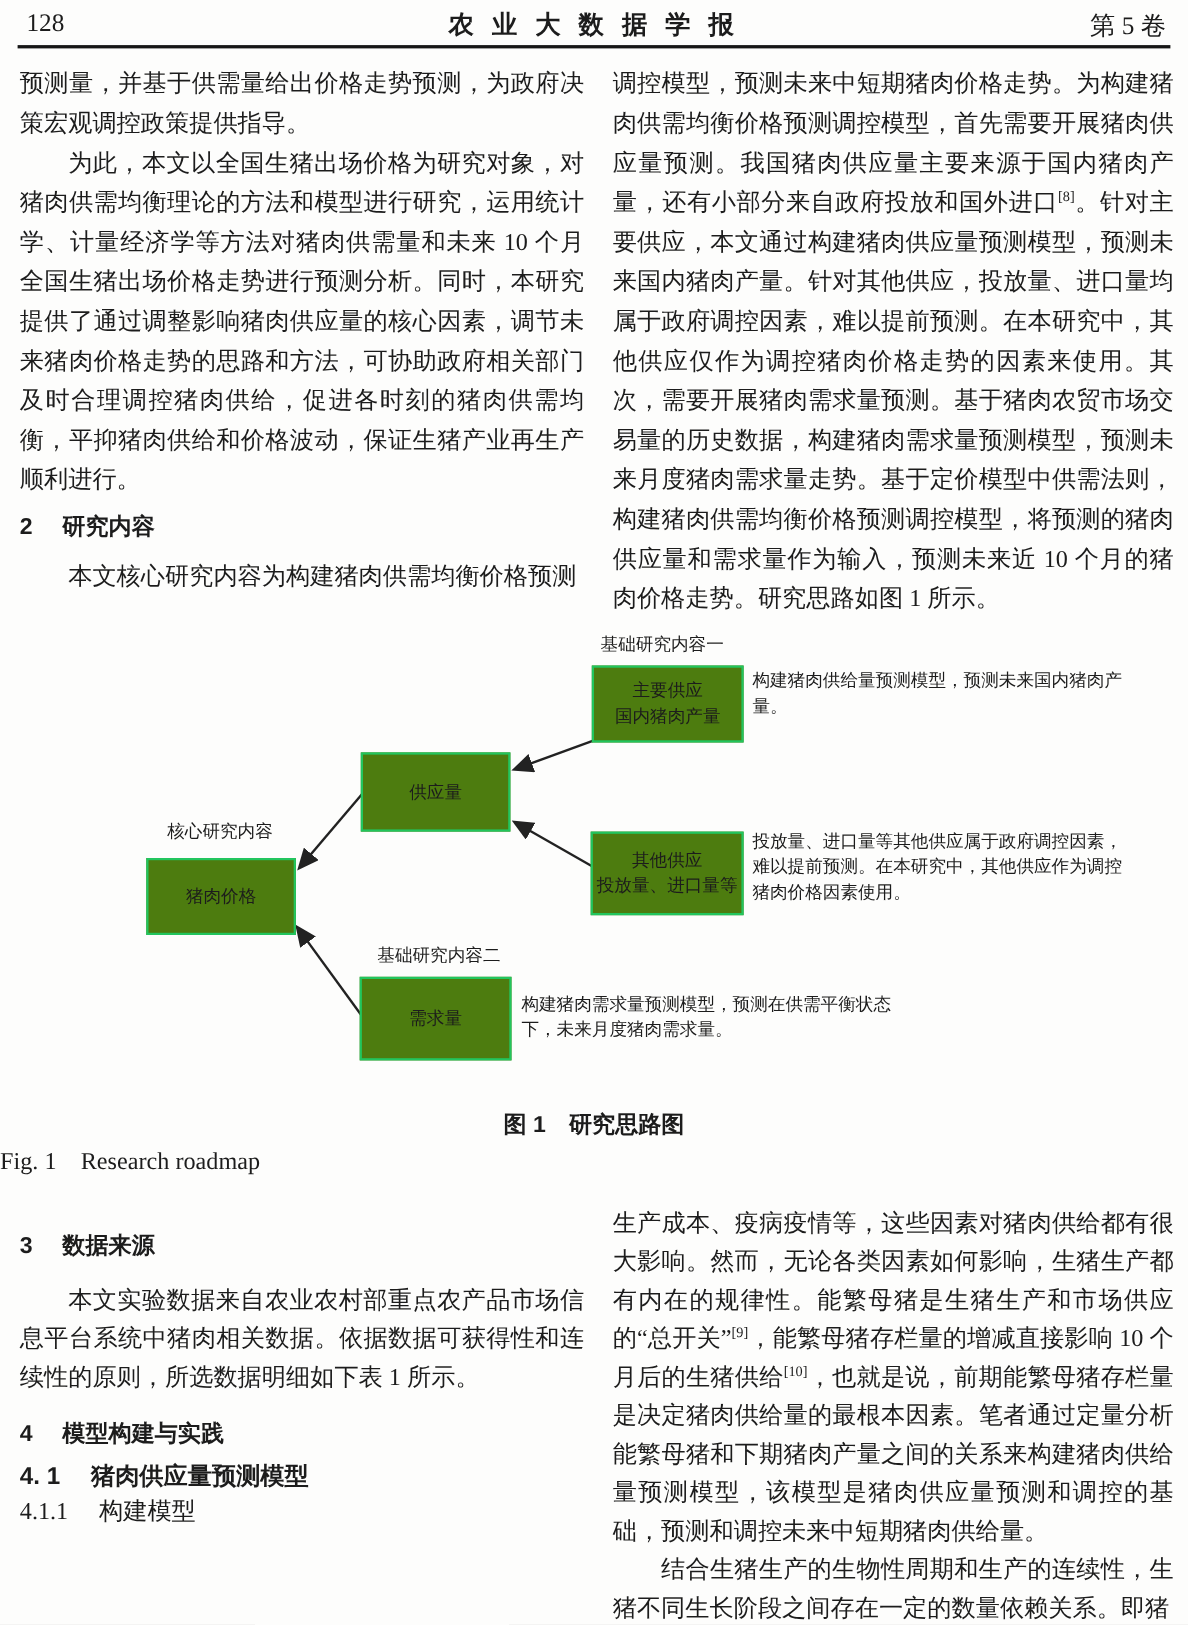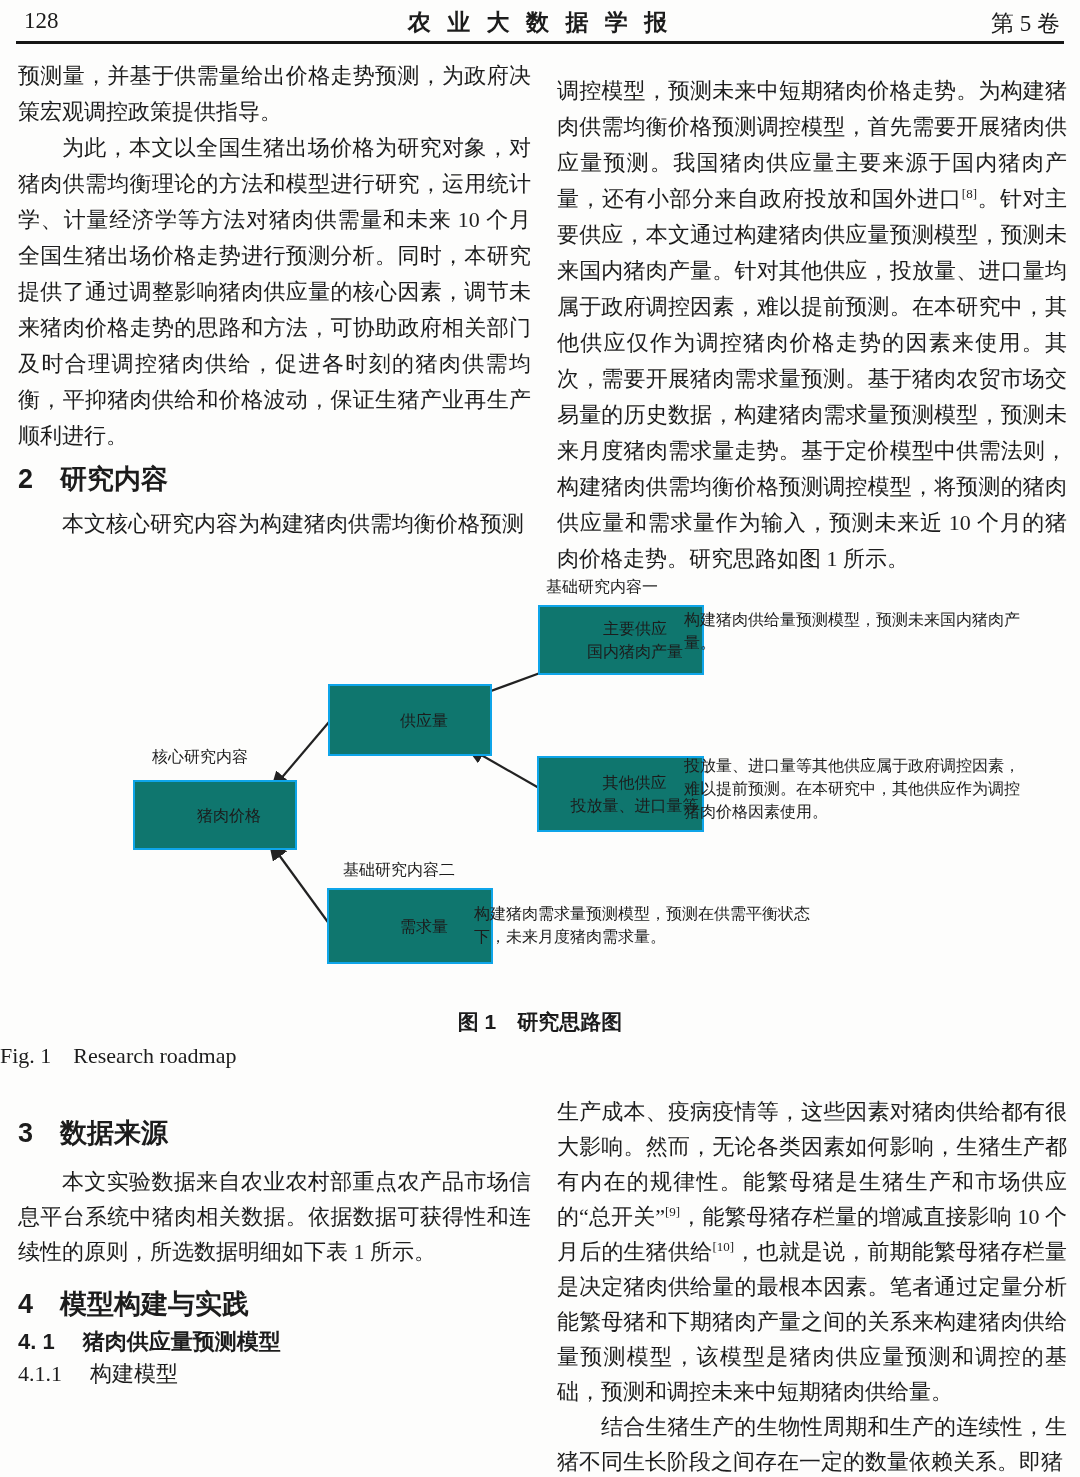--- a/index.html
+++ b/index.html
@@ -10,40 +10,40 @@
   }
   
   .hdr-left{position:absolute;left:24px;top:8px;font-size:23px;}
   .hdr-center{position:absolute;left:0;right:0;top:7px;text-align:center;
     font-size:23px;font-weight:bold;font-family:"Liberation Sans","DejaVu Sans",sans-serif;letter-spacing:5px;}
   .hdr-right{position:absolute;right:20px;top:8px;font-size:23px;}
   .hdr-rule{position:absolute;left:16px;right:16px;top:41px;height:3px;background:#161616;}
   
   .col{position:absolute;font-size:22px;line-height:36px;text-align:justify;text-justify:inter-ideograph;}
   #col-lt{left:18px;top:58px;width:513px;}
-  #col-rt{left:557px;top:58px;width:510px;margin-top:15px;}
+  #col-rt{left:557px;top:58px;width:510px;}
   #col-lb{left:18px;top:1104px;width:513px;line-height:35px;}
   #col-rb{left:557px;top:1094px;width:510px;line-height:35px;}
   .col p{margin:0;}
   .col p.indent{text-indent:2em;}
   sup.ref{font-size:13px;vertical-align:super;line-height:0;}
   .sec-h{font-family:"Liberation Sans","DejaVu Sans",sans-serif;font-weight:bold;
-    font-size:27px;line-height:34px;margin:8px 0 10px 0;text-align:left;}
+    font-size:21px;line-height:34px;margin:8px 0 10px 0;text-align:left;}
   #col-lb .sec-h{margin:12px 0 14px 0;}
   #col-lb .sec-h.second{margin:18px 0 8px 0;}
   .sec-num{margin-right:27px;}
   .sub-h{font-family:"Liberation Sans","DejaVu Sans",sans-serif;font-weight:bold;
     font-size:22px;line-height:26px;margin:6px 0;text-align:left;}
   .subsub-h{font-size:22px;line-height:26px;margin:6px 0;text-align:left;font-weight:normal;}
   .sub-num{margin-right:28px;}
   
   #figure{position:absolute;left:0;top:558px;width:1080px;height:446px;
     font-size:16px;line-height:23px;}
-  .fbox{position:absolute;border:2px solid #0ea5e9;background:#0f766e;
-    display:flex;align-items:center;justify-content:center;text-align:center;padding-left:28px;}
+  .fbox{position:absolute;border:2px solid #22c55e;background:#4d7c0f;
+    display:flex;align-items:center;justify-content:center;text-align:center;}
   .flabel{position:absolute;white-space:nowrap;}
   .fanno{position:absolute;text-align:left;}
   #fbox-main  {left:538px;top:47px;width:134px;height:66px;}
   #fbox-supply{left:328px;top:126px;width:132px;height:68px;}
   #fbox-price {left:133px;top:222px;width:132px;height:66px;}
   #fbox-other {left:537px;top:198px;width:135px;height:72px;}
   #fbox-demand{left:327px;top:330px;width:134px;height:72px;}
   #flabel1    {left:546px;top:17px;}
   #flabel-core{left:152px;top:187px;}
   #flabel2    {left:343px;top:300px;}

